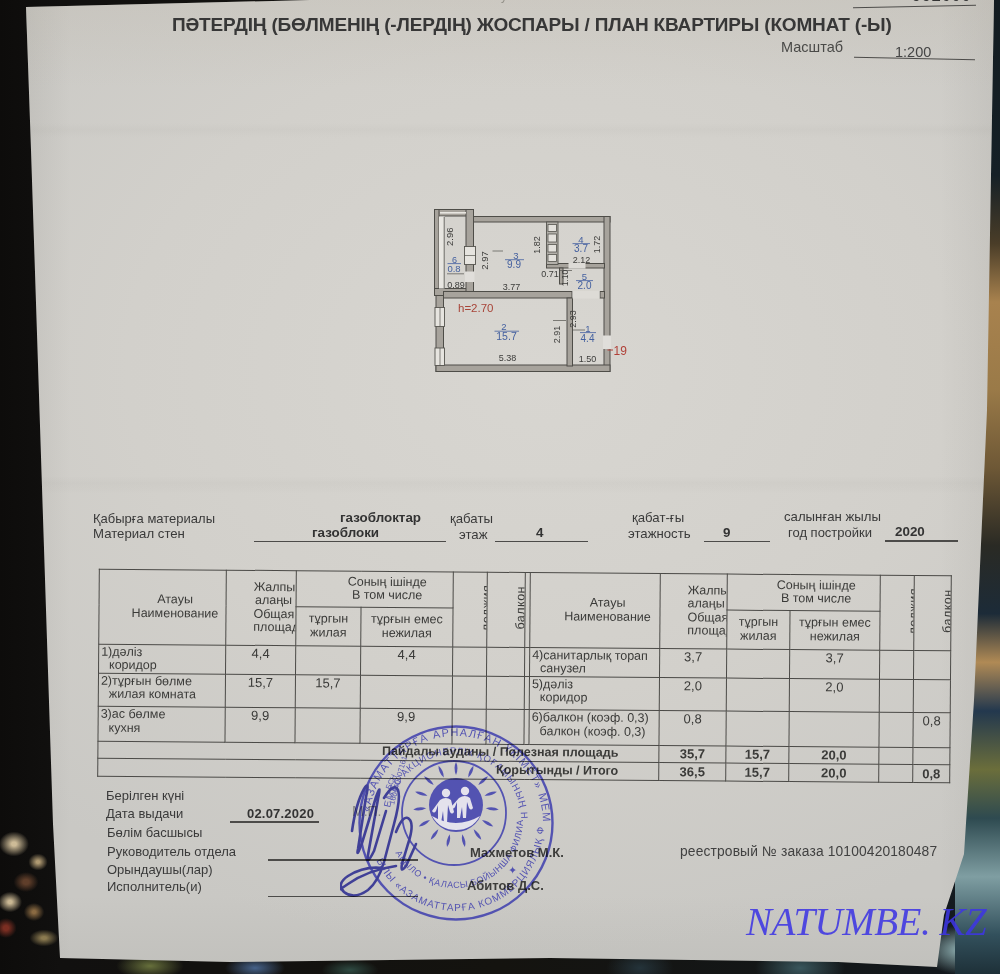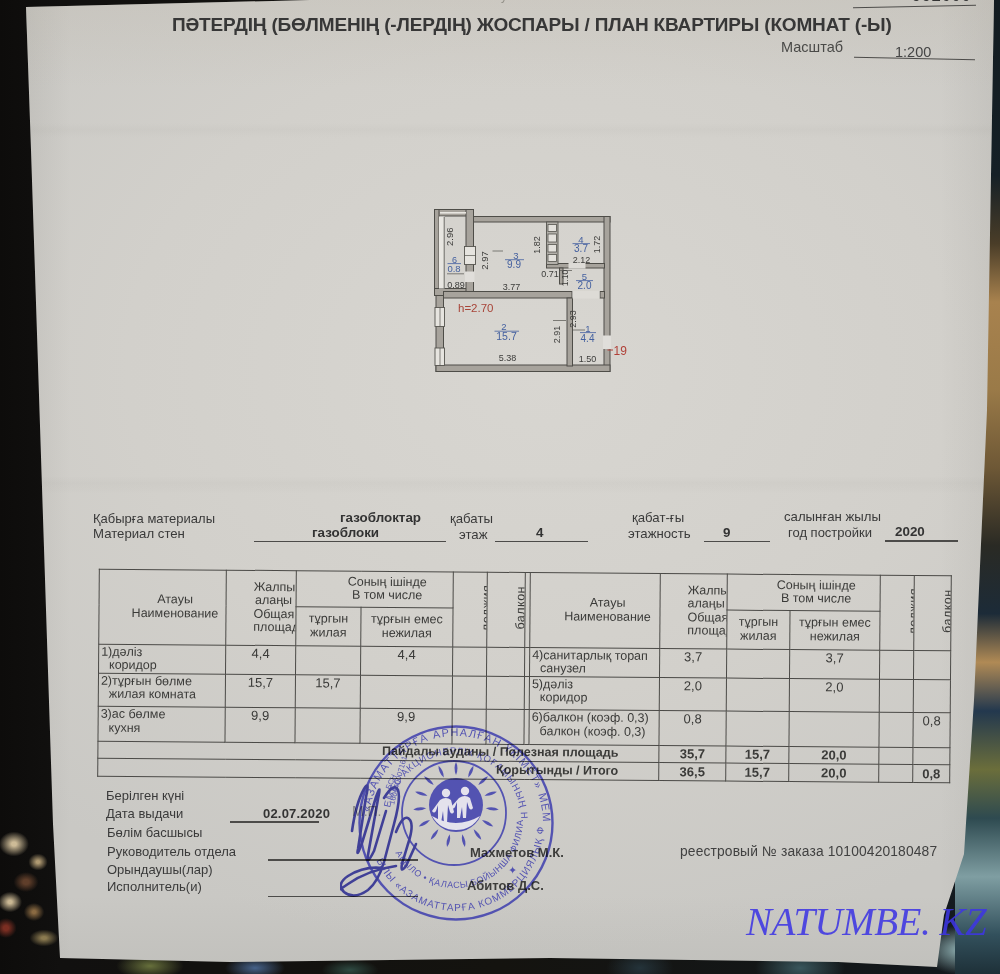--- a/index.html
+++ b/index.html
@@ -346,21 +346,21 @@
             <td></td>
             <td class="n b">0,8</td>
     </tr>
   </tbody>
       </table>
 
   <div class="t" style="left:106px;top:788px;font-size:13px;">Берілген күні</div>
 
   <div class="t" style="left:106px;top:806px;font-size:13px;">Дата выдачи</div>
 
-  <div class="t b" style="left:247px;top:806px;font-size:13px;letter-spacing:0.2px;color:#343434;margin-left:16px;">02.07.2020</div>
+  <div class="t b" style="left:247px;top:806px;font-size:13px;letter-spacing:0.2px;color:#343434;">02.07.2020</div>
 
   <div class="ln" style="left:230px;top:821.3px;width:89px;"></div>
 
   <div class="t" style="left:107px;top:825px;font-size:13px;">Бөлім басшысы</div>
 
   <div class="t" style="left:107px;top:844px;font-size:13px;">Руководитель отдела</div>
 
   <div class="ln" style="left:268px;top:859.4px;width:150px;"></div>
 
   <div class="t" style="left:107px;top:861.5px;font-size:13px;">Орындаушы(лар)</div>

